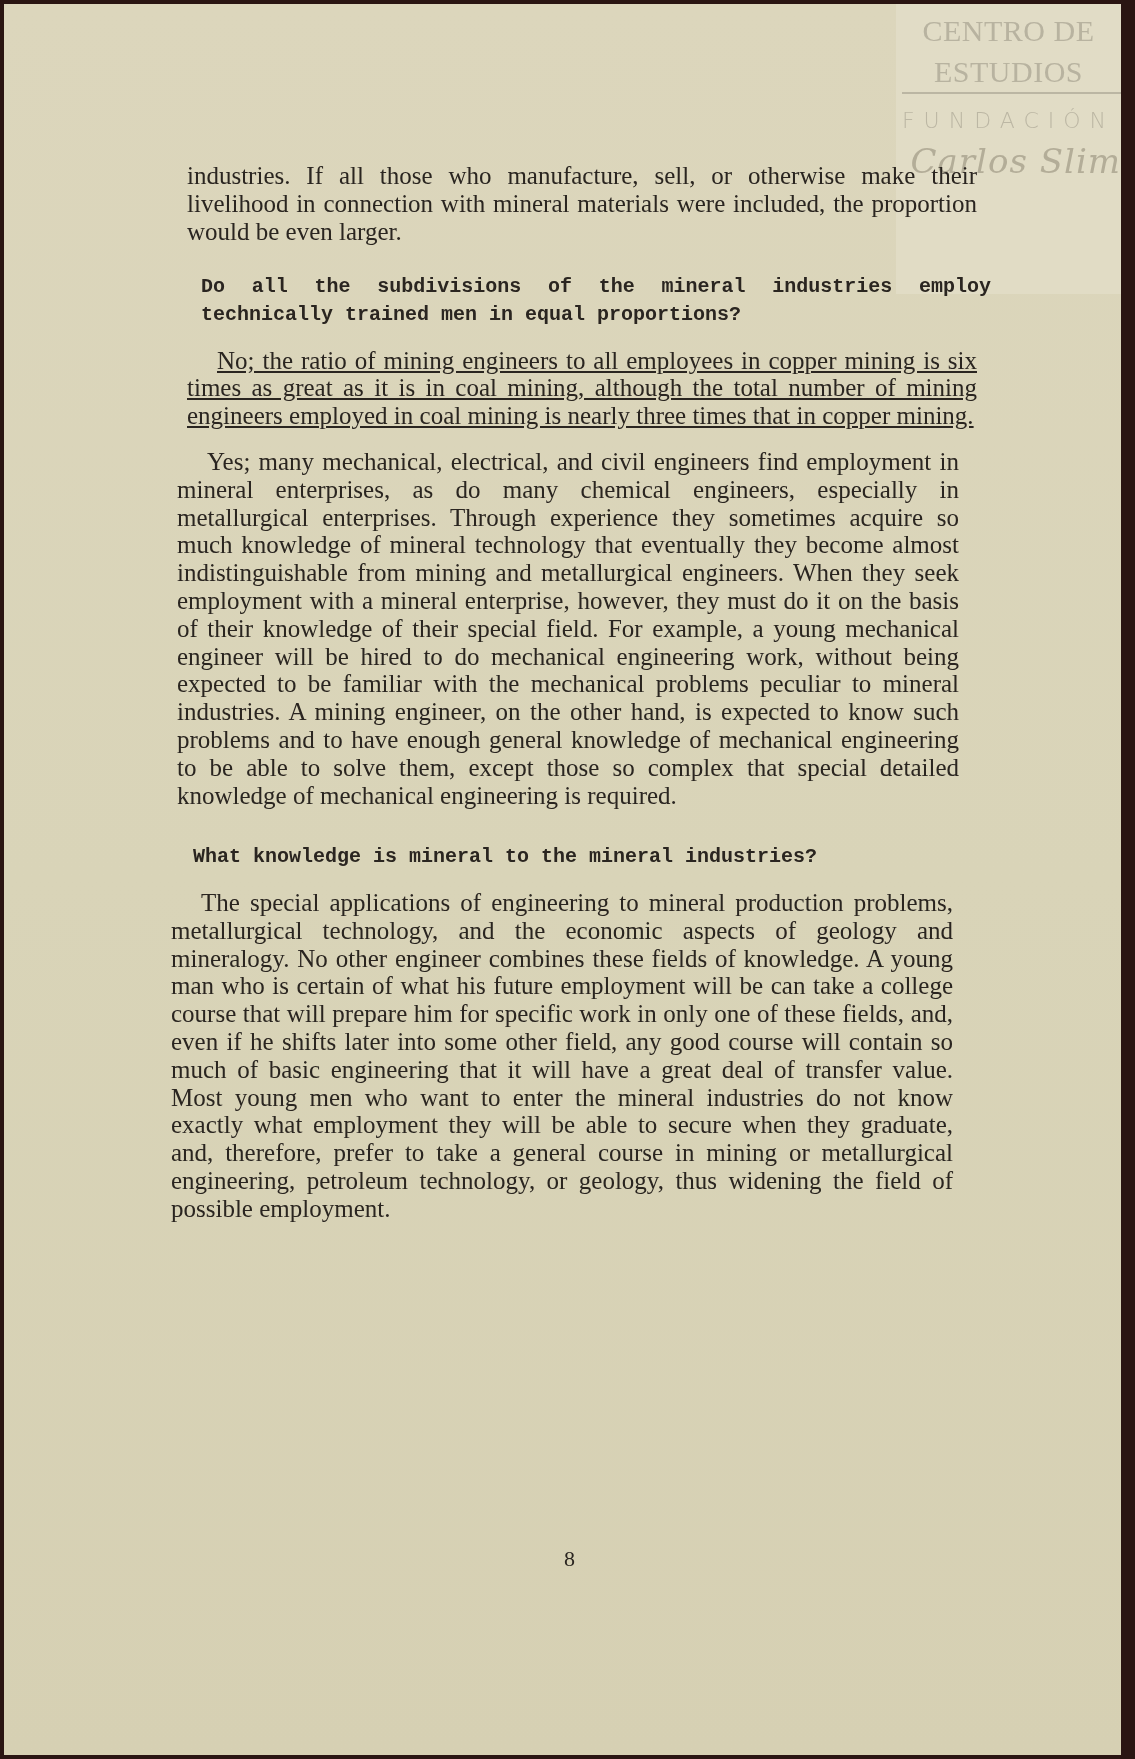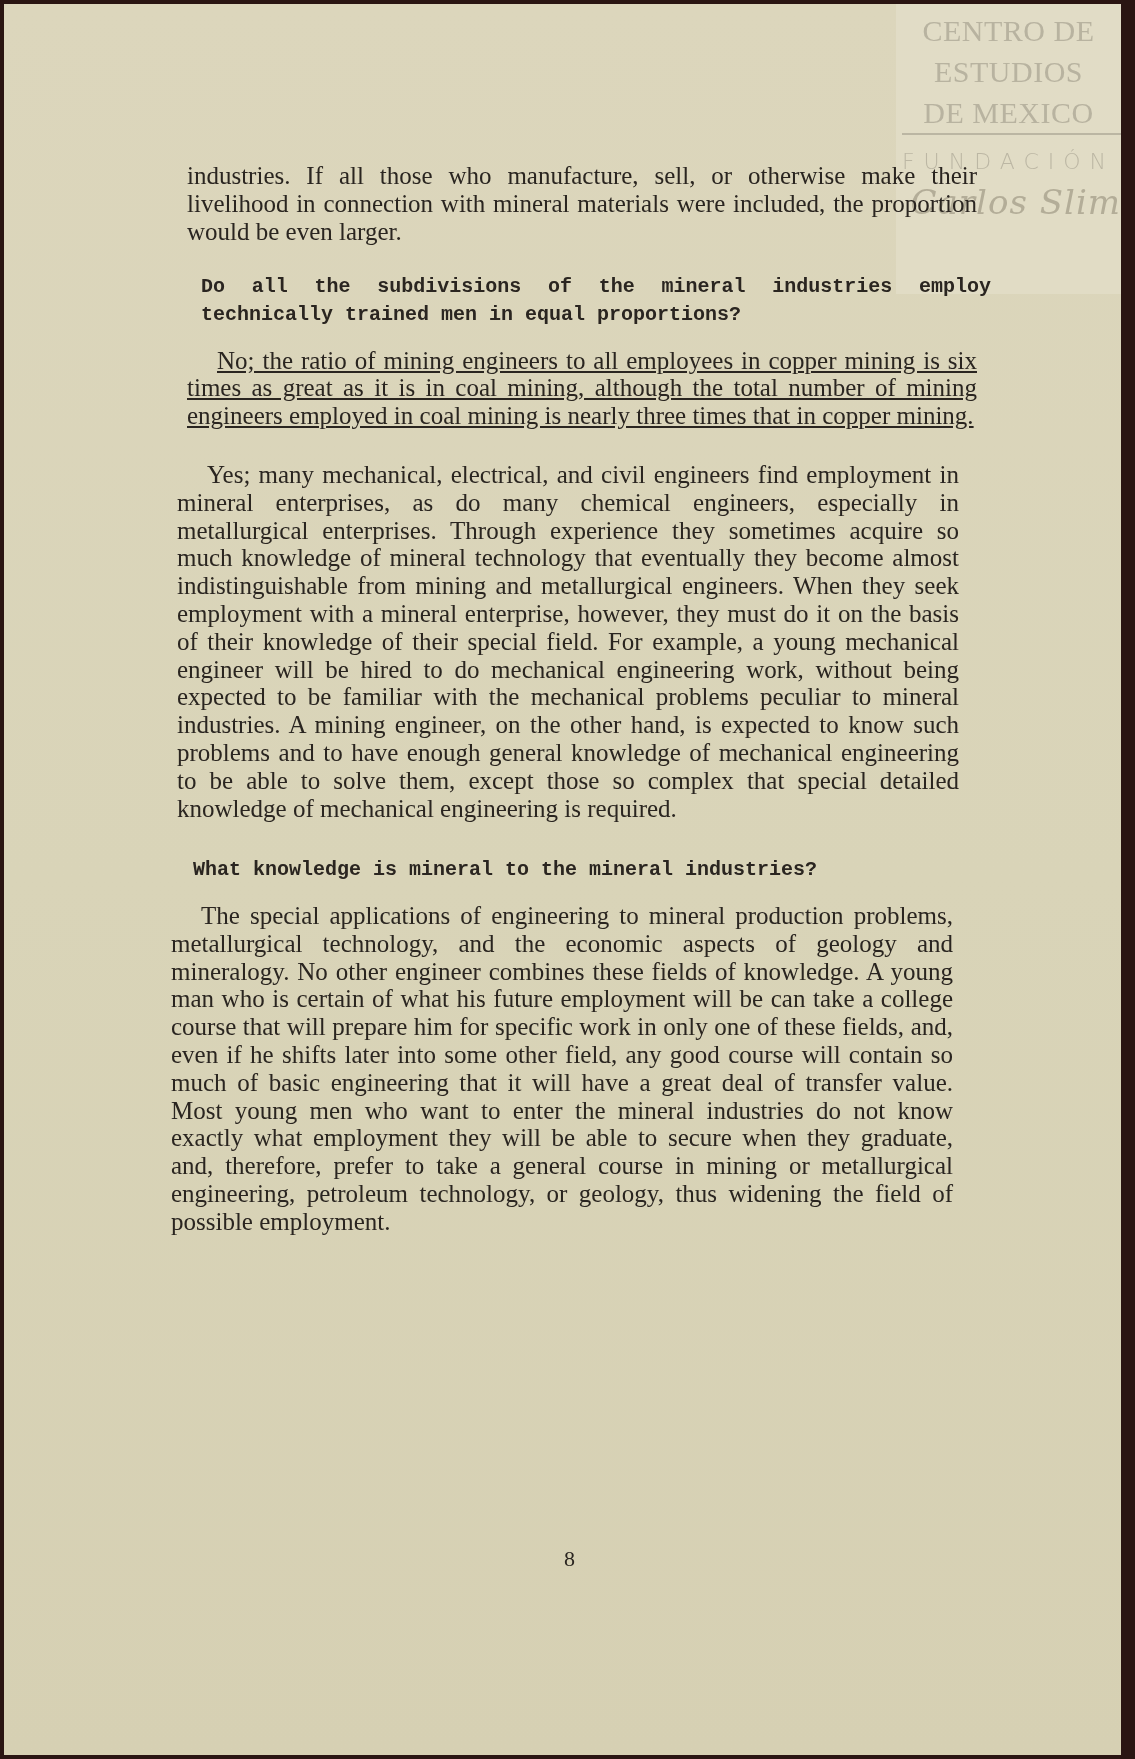--- a/index.html
+++ b/index.html
@@ -81,21 +81,21 @@
       font-size: 20px;
       line-height: 27.6px;
       color: #2a2520;
       margin: 0;
       padding-left: 14px;
       text-align: justify;
     }
     .q1 { margin-top: 28px; }
     .a1 { margin-top: 18px; text-decoration: underline; }
     .q2 { margin-top: 34px; }
-    .a2 { margin-top: 31px; }
+    .a2 { margin-top: 18px; }
     .q3 { margin-top: 34px; padding-left: 6px; }
     .a3 { margin-top: 18px; }
     .page-number {
       position: absolute;
       left: 0;
       width: 1131px;
       top: 1542px;
       text-align: center;
       font-family: "Liberation Serif", "DejaVu Serif", serif;
       font-size: 22px;
@@ -106,21 +106,20 @@
     .p-block-4 { width: 782px; margin-left: -16px; }
   </style>
 </head>
 <body>
 
 <div class="page">
 
   <div class="watermark">
     <div class="wm-line wm-first">CENTRO DE</div>
     <div class="wm-line">ESTUDIOS</div>
-    <div class="wm-line">DE MEXICO</div>
     <div class="wm-rule"></div>
     <div class="wm-fundacion">FUNDACIÓN</div>
     <div class="wm-signature">Carlos Slim</div>
   </div>
 
   <div class="content">
     <p class="para p-block-1">industries. If all those who manufacture, sell, or otherwise make their livelihood in connection with mineral materials were included, the proportion would be even larger.</p>
 
     <p class="question q1 p-block-1">Do all the subdivisions of the mineral industries employ technically trained men in equal proportions?</p>
     <p class="para indent a1 p-block-1">No; the ratio of mining engineers to all employees in copper mining is six times as great as it is in coal mining, although the total number of mining engineers employed in coal mining is nearly three times that in copper mining.</p>

